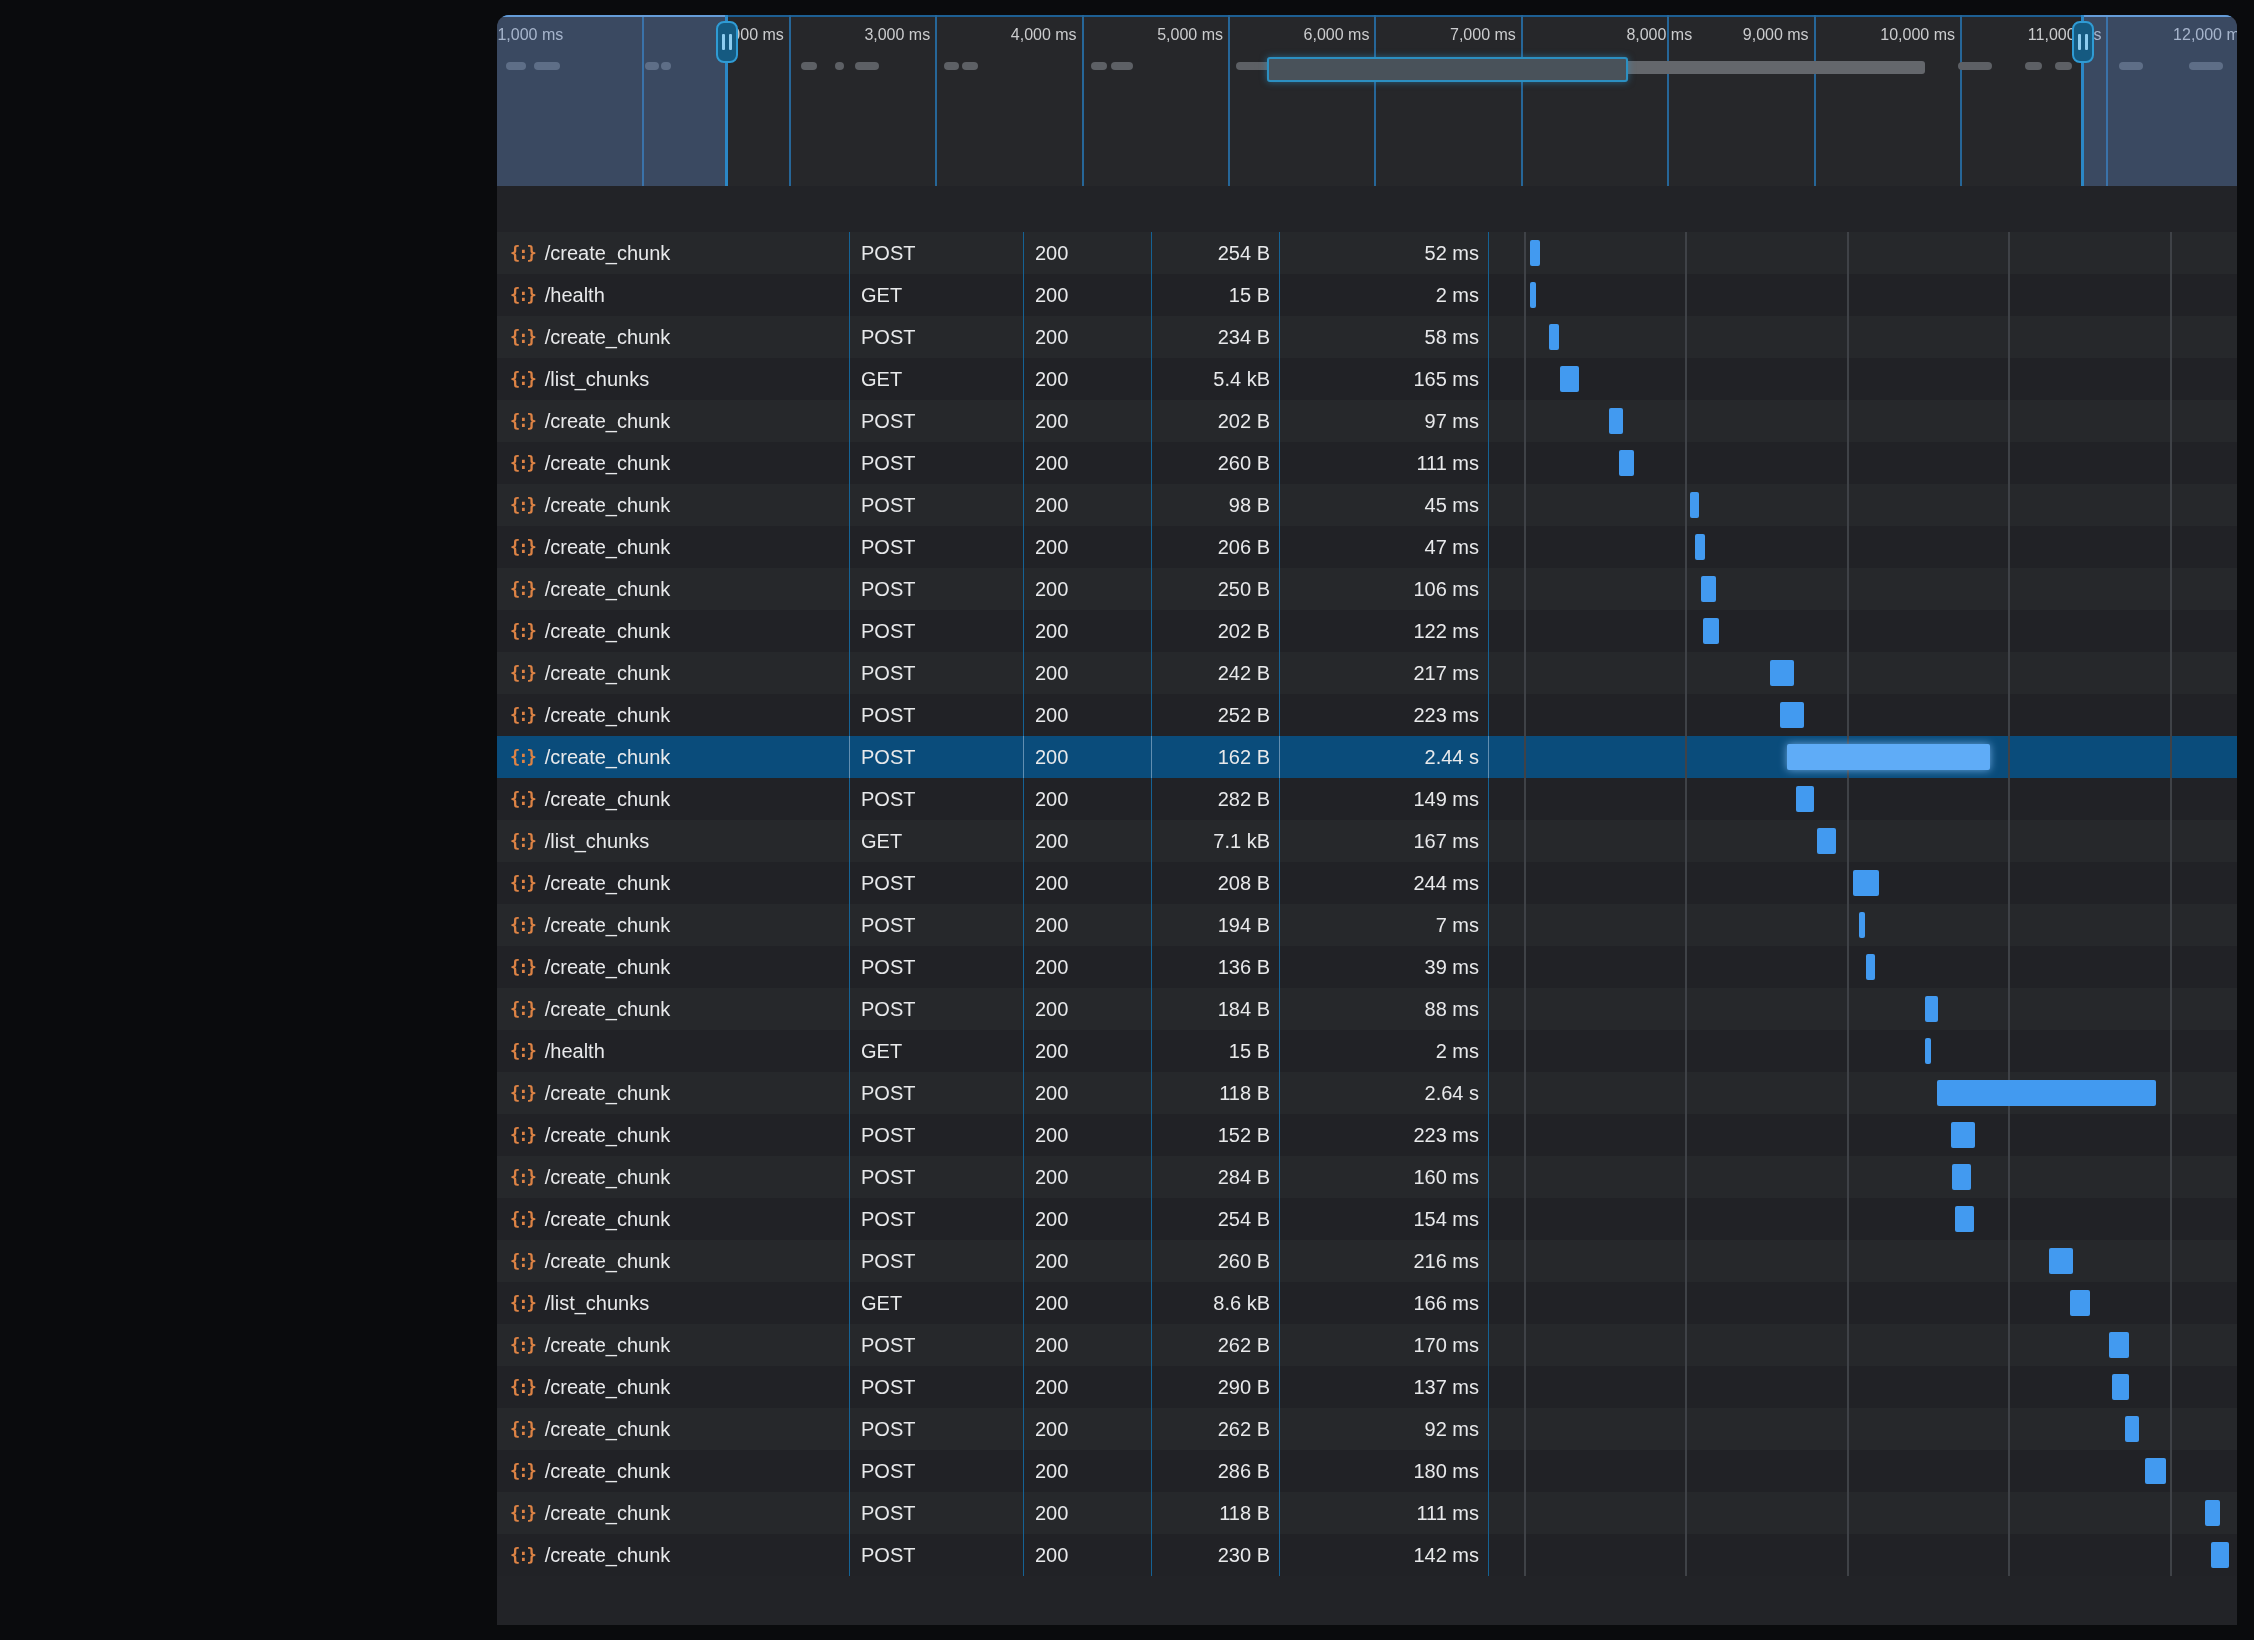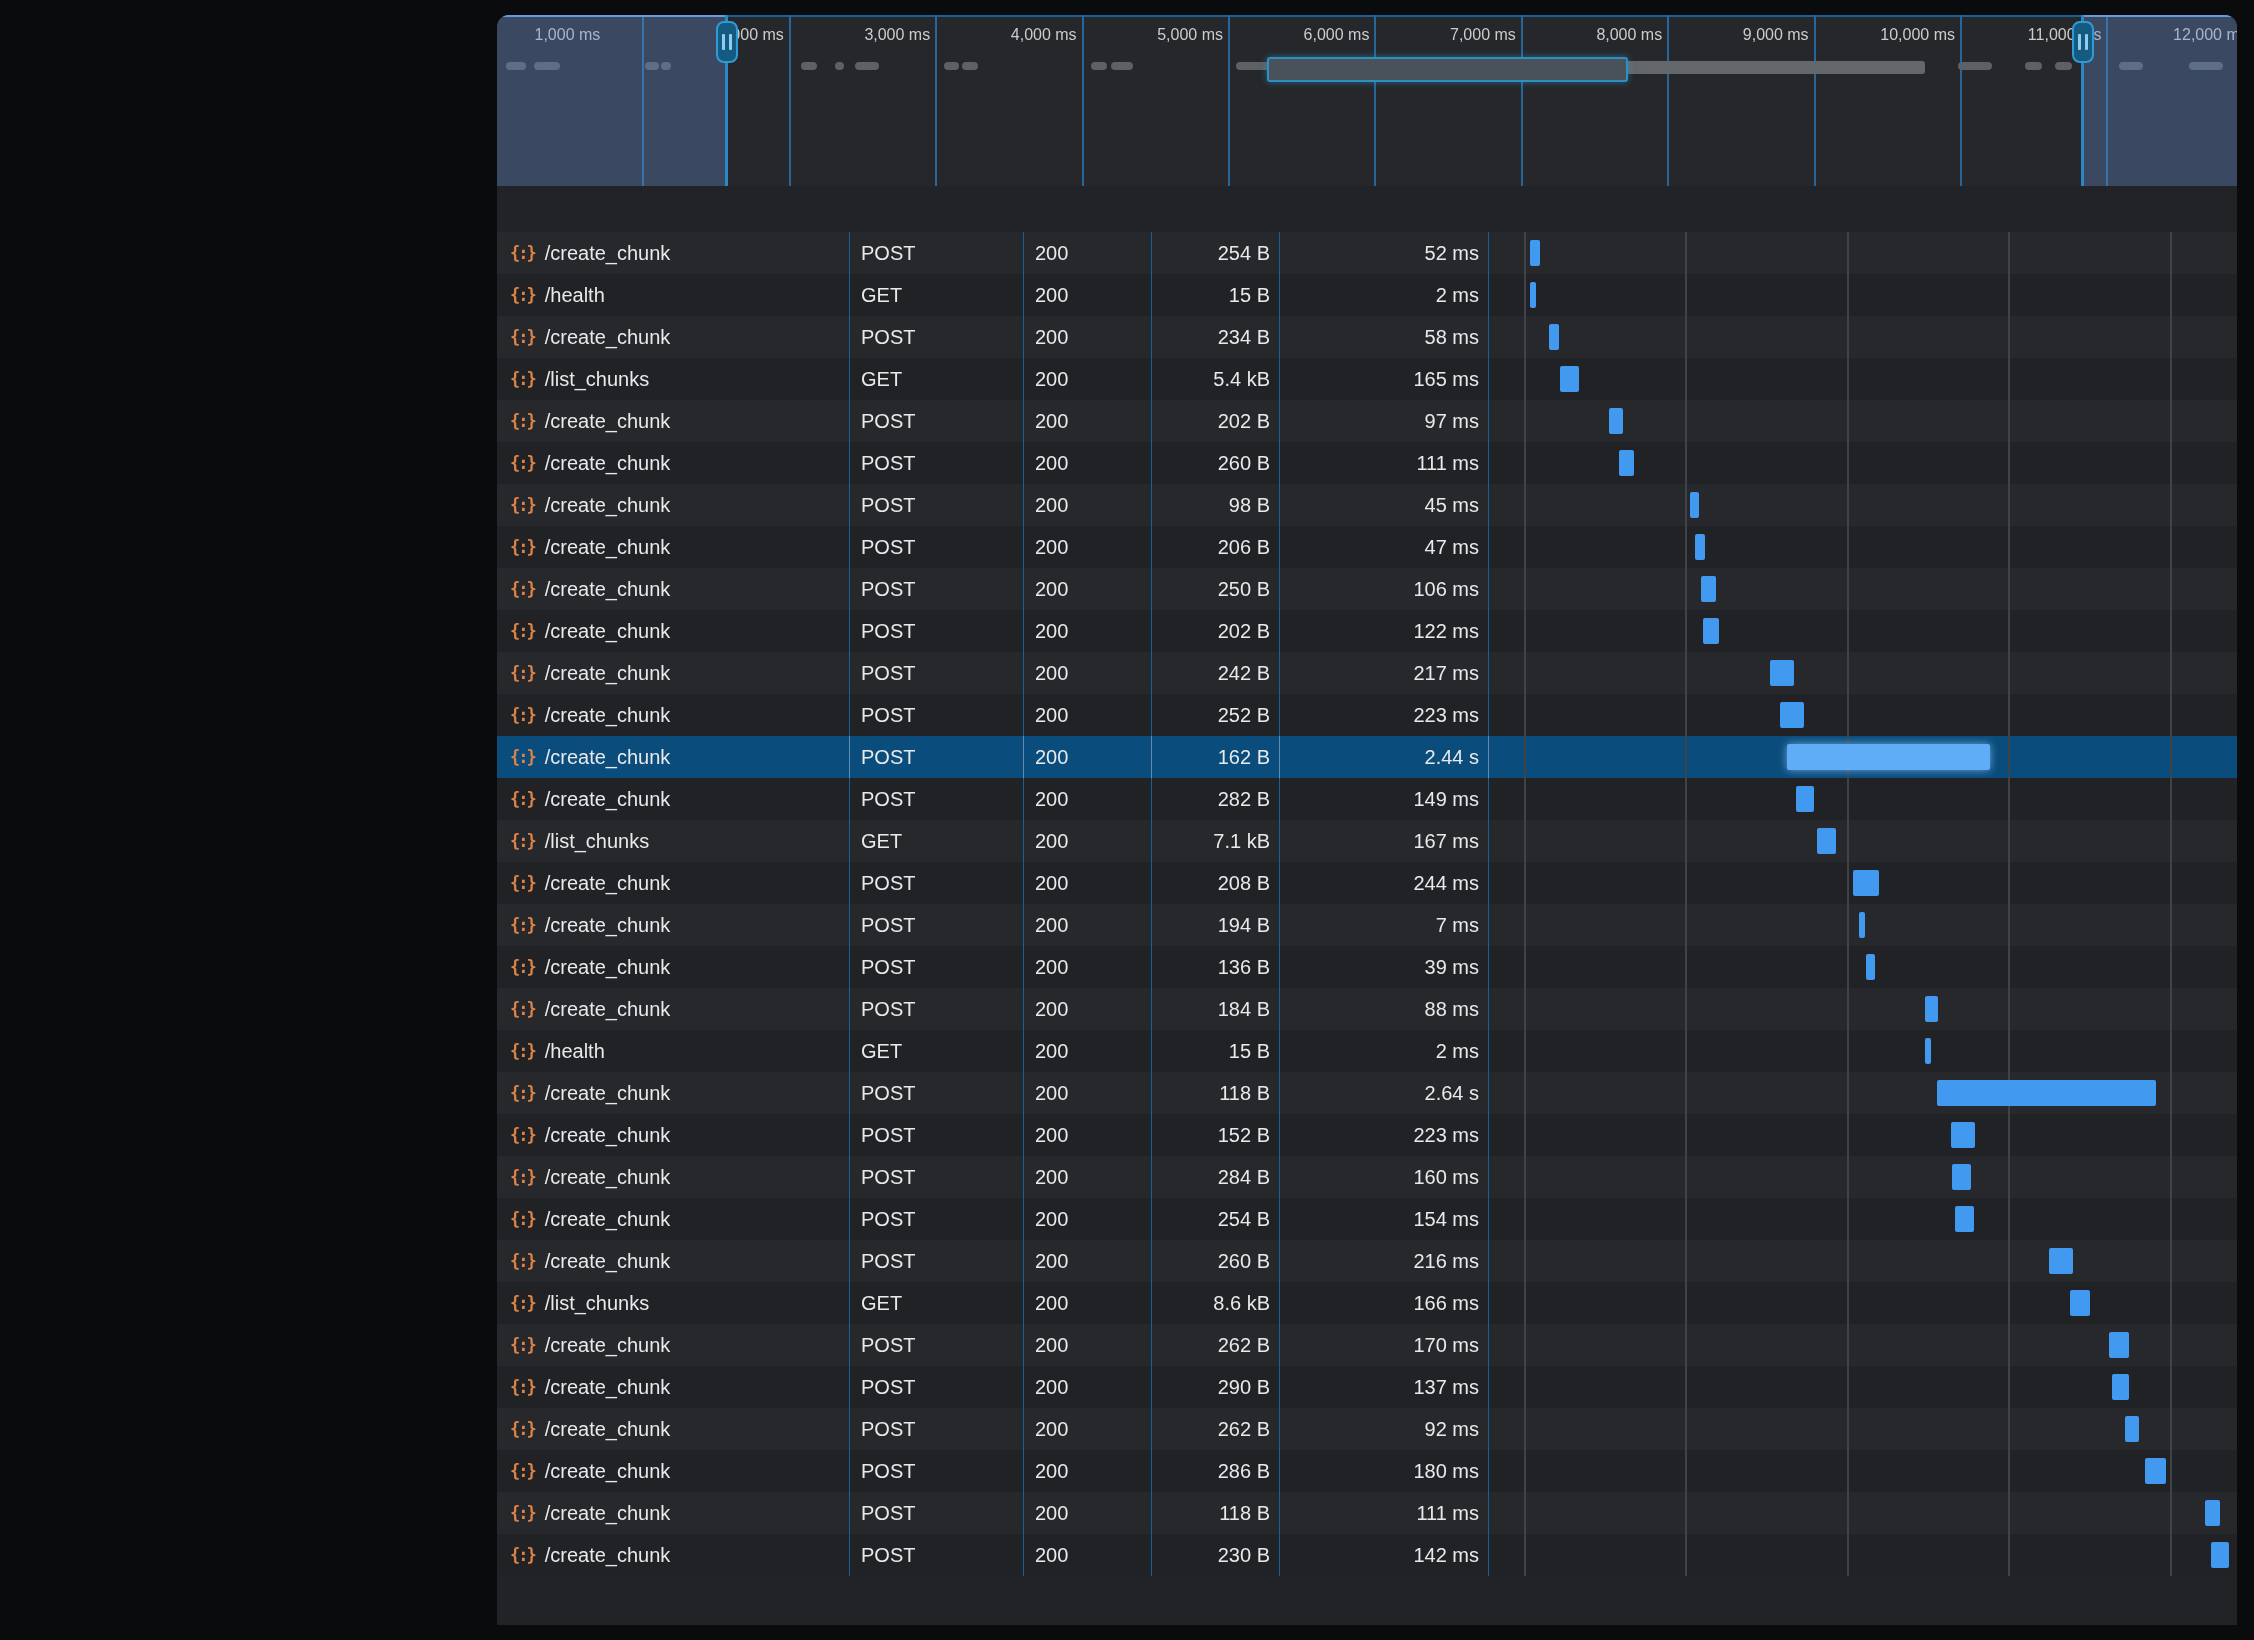--- a/index.html
+++ b/index.html
@@ -72,35 +72,35 @@
 </style>
 </head>
 <body>
 
 <div class="app">
 
 
   <main class="panel">
     <div class="timeline" id="timeline">
         <div class="tick" style="left: 145.4px;"></div>
-        <div class="tick-label" style="left: 0.4px; width: 140px; text-align: center;">1,000 ms</div>
+        <div class="tick-label" style="left: 0.4px; width: 140px; text-align: left;">1,000 ms</div>
         <div class="tick" style="left: 291.8px;"></div>
         <div class="tick-label" style="left: 146.8px; width: 140px; text-align: right;">2,000 ms</div>
         <div class="tick" style="left: 438.2px;"></div>
         <div class="tick-label" style="left: 293.2px; width: 140px; text-align: right;">3,000 ms</div>
         <div class="tick" style="left: 584.6px;"></div>
         <div class="tick-label" style="left: 439.6px; width: 140px; text-align: right;">4,000 ms</div>
         <div class="tick" style="left: 731px;"></div>
         <div class="tick-label" style="left: 586px; width: 140px; text-align: right;">5,000 ms</div>
         <div class="tick" style="left: 877.4px;"></div>
         <div class="tick-label" style="left: 732.4px; width: 140px; text-align: right;">6,000 ms</div>
         <div class="tick" style="left: 1023.8px;"></div>
         <div class="tick-label" style="left: 878.8px; width: 140px; text-align: right;">7,000 ms</div>
         <div class="tick" style="left: 1170.2px;"></div>
-        <div class="tick-label" style="left: 1025.2px; width: 140px; text-align: right;">8,000 ms</div>
+        <div class="tick-label" style="left: 1025.2px; width: 140px; text-align: right; padding-left: 30px;">8,000 ms</div>
         <div class="tick" style="left: 1316.6px;"></div>
         <div class="tick-label" style="left: 1171.6px; width: 140px; text-align: right;">9,000 ms</div>
         <div class="tick" style="left: 1463px;"></div>
         <div class="tick-label" style="left: 1318px; width: 140px; text-align: right;">10,000 ms</div>
         <div class="tick" style="left: 1609.4px;"></div>
         <div class="tick-label" style="left: 1464.4px; width: 140px; text-align: right;">11,000 ms</div>
         <div class="tick-label" style="left: 1610.8px; width: 140px; text-align: right;">12,000 ms</div>
         <div class="mm-dash" style="left: 8.784px; width: 20.496px;"></div>
         <div class="mm-dash" style="left: 36.6px; width: 26.352px;"></div>
         <div class="mm-dash" style="left: 147.864px; width: 13.908px;"></div>

